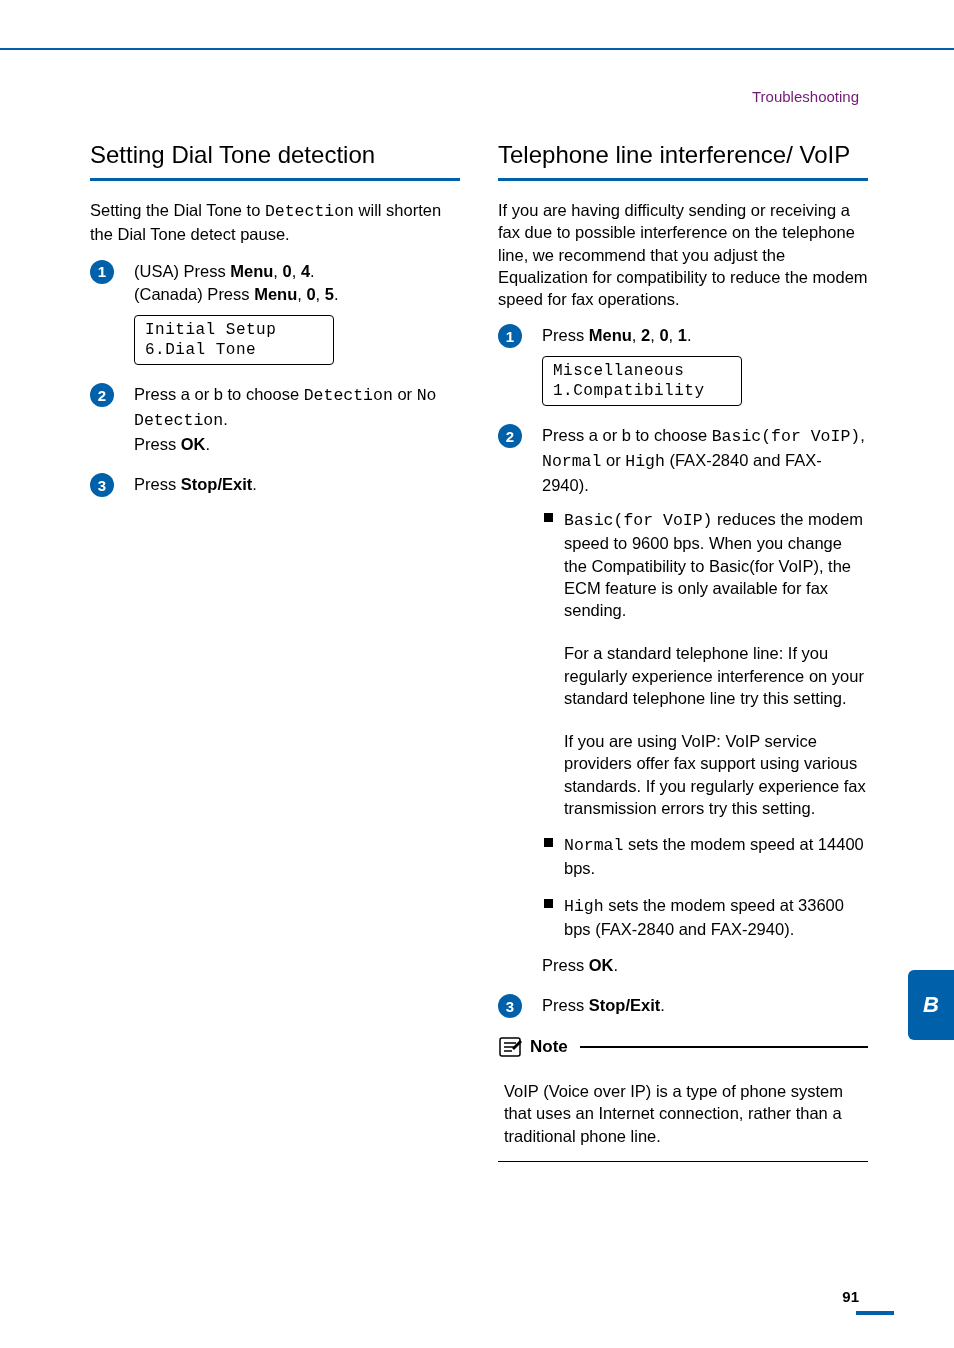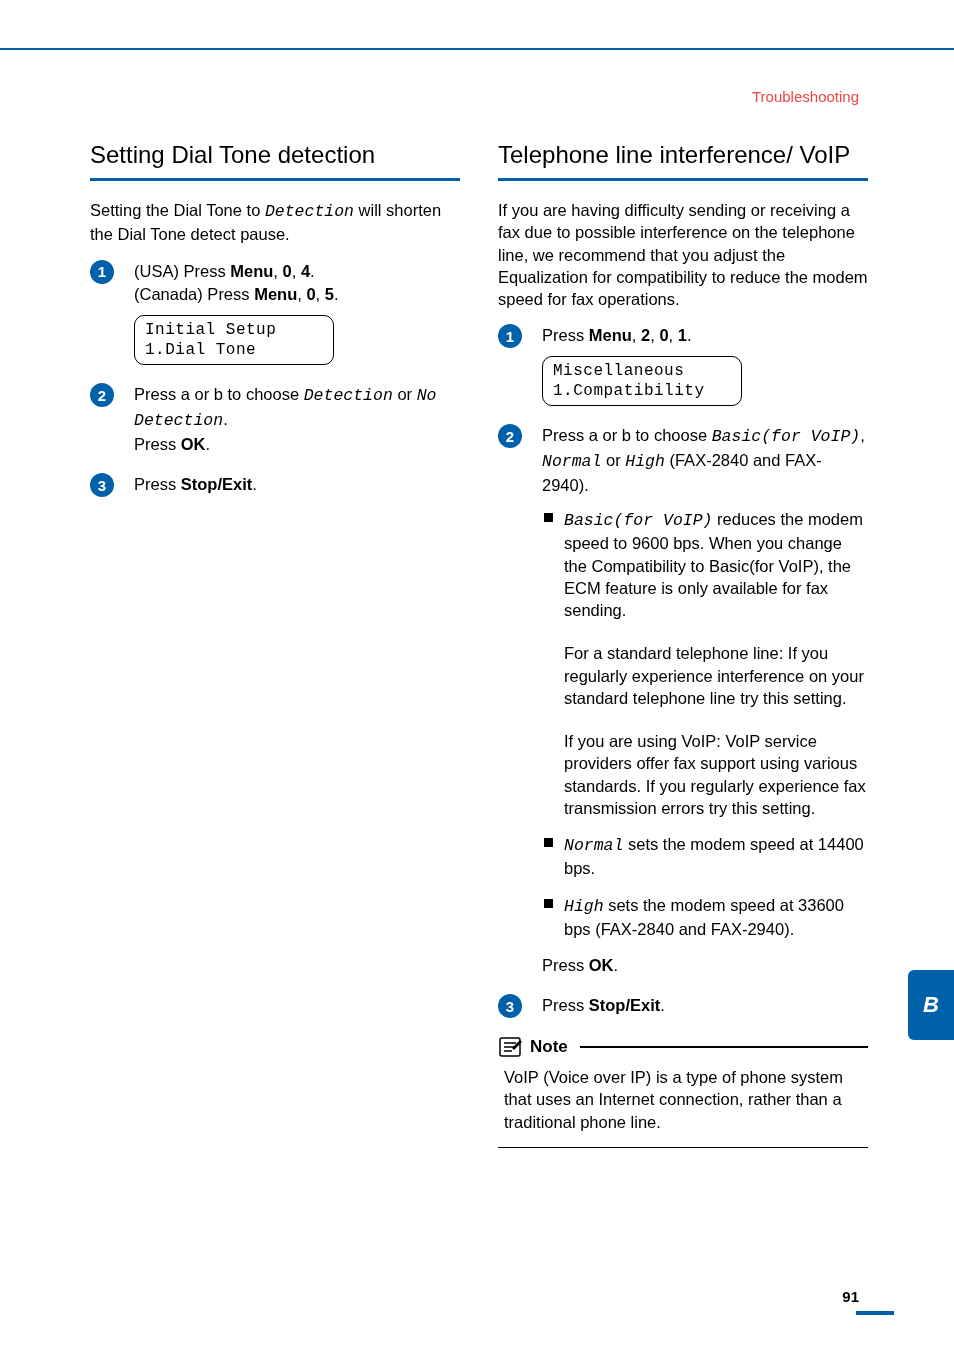--- a/index.html
+++ b/index.html
@@ -1,33 +1,33 @@
 <!DOCTYPE html>
 <html><head>
 <meta charset="utf-8">
 <style>
   * { box-sizing: border-box; margin: 0; padding: 0; }
   html, body { width: 954px; height: 1348px; background: #fff; font-family: Arial, Helvetica, sans-serif; color: #000; }
   .top-rule { position: absolute; left: 0; right: 0; top: 48px; height: 2px; background: #0060a9; }
   .page { position: relative; width: 954px; height: 1348px; }
-  .header-right { position: absolute; top: 88px; right: 95px; font-size: 15px; color: #ef4444; }
+  .header-right { position: absolute; top: 88px; right: 95px; font-size: 15px; color: #701a75; }
   .col-left { position: absolute; left: 90px; top: 140px; width: 370px; }
   .col-right { position: absolute; left: 498px; top: 140px; width: 370px; }
   .section-title { font-size: 24px; font-weight: normal; line-height: 1.25; margin-bottom: 8px; }
   .section-rule { height: 3px; background: #0060a9; margin-bottom: 18px; }
   .para { font-size: 16.5px; line-height: 1.35; margin-bottom: 14px; }
   .step { position: relative; padding-left: 44px; margin-bottom: 16px; }
   .step-num { position: absolute; left: 0; top: 0; width: 24px; height: 24px; border-radius: 50%; background: #0060a9; color: #fff; font-weight: bold; font-size: 15px; display: flex; align-items: center; justify-content: center; }
   .step-body { font-size: 16.5px; line-height: 1.45; }
-  .lcd { display: inline-block; border: 1.5px solid #000; border-radius: 10px; padding: 4px 12px 4px 10px; margin: 8px 0 2px 0; min-width: 200px; font-family: "Courier New", monospace; font-size: 16px; line-height: 1.25; letter-spacing: 0.5px; }
-  .mono { font-family: "Courier New", monospace; font-style: italic; }
+  .lcd { display: inline-block; border: 1.5px solid #000; border-radius: 4px; padding: 4px 12px 4px 10px; margin: 8px 0 2px 0; min-width: 200px; font-family: "Courier New", monospace; font-size: 16px; line-height: 1.25; letter-spacing: 0.5px; }
+  .mono { font-family: "Courier New", monospace; }
   .bullet { position: relative; padding-left: 22px; margin: 10px 0 14px 0; font-size: 16.5px; line-height: 1.35; }
   .bullet::before { content: ""; position: absolute; left: 2px; top: 5px; width: 9px; height: 9px; background: #000; }
   .bullet-sub { margin-top: 21px; }
-  .note-row { display: flex; align-items: center; margin-top: 18px; margin-bottom: 8px; }
+  .note-row { display: flex; align-items: center; margin-top: 18px; margin-bottom: 22px; }
   .note-icon { width: 26px; height: 22px; margin-right: 6px; }
   .note-label { font-size: 17px; font-weight: bold; margin-right: 12px; }
   .note-line { flex: 1; height: 1.5px; background: #000; }
   .note-body { font-size: 16.5px; line-height: 1.35; padding-left: 6px; padding-right: 2px; }
   .note-end { height: 1.5px; background: #000; margin-top: 14px; }
   .side-tab { position: absolute; right: 0; top: 970px; width: 46px; height: 70px; background: #0060a9; border-top-left-radius: 6px; border-bottom-left-radius: 6px; color: #fff; display: flex; align-items: center; justify-content: center; font-size: 22px; font-weight: bold; font-style: italic; }
   .page-num { position: absolute; right: 95px; bottom: 43px; font-size: 15px; font-weight: bold; }
   .page-num-rule { position: absolute; right: 60px; bottom: 33px; width: 38px; height: 4px; background: #0060a9; }
   b { font-weight: bold; }
 </style>
@@ -46,21 +46,21 @@
       <span>Setting the Dial Tone to </span><span class="mono">Detection</span><span> will shorten the Dial Tone detect pause.</span>
     </div>
 
     <div class="step">
       <div class="step-num">1</div>
       <div class="step-body">
         <span>(USA) Press </span><b>Menu</b><span>, </span><b>0</b><span>, </span><b>4</b><span>.</span><br>
         <span>(Canada) Press </span><b>Menu</b><span>, </span><b>0</b><span>, </span><b>5</b><span>.</span>
         <div class="lcd">
           <span>Initial Setup</span><br>
-          <span>1.Dial Tone</span>
+          <span>6.Dial Tone</span>
         </div>
       </div>
     </div>
 
     <div class="step">
       <div class="step-num">2</div>
       <div class="step-body">
         <span>Press a or b to choose </span><span class="mono">Detection</span><span> or </span><span class="mono">No Detection</span><span>.</span><br>
         <span>Press </span><b>OK</b><span>.</span>
       </div>

